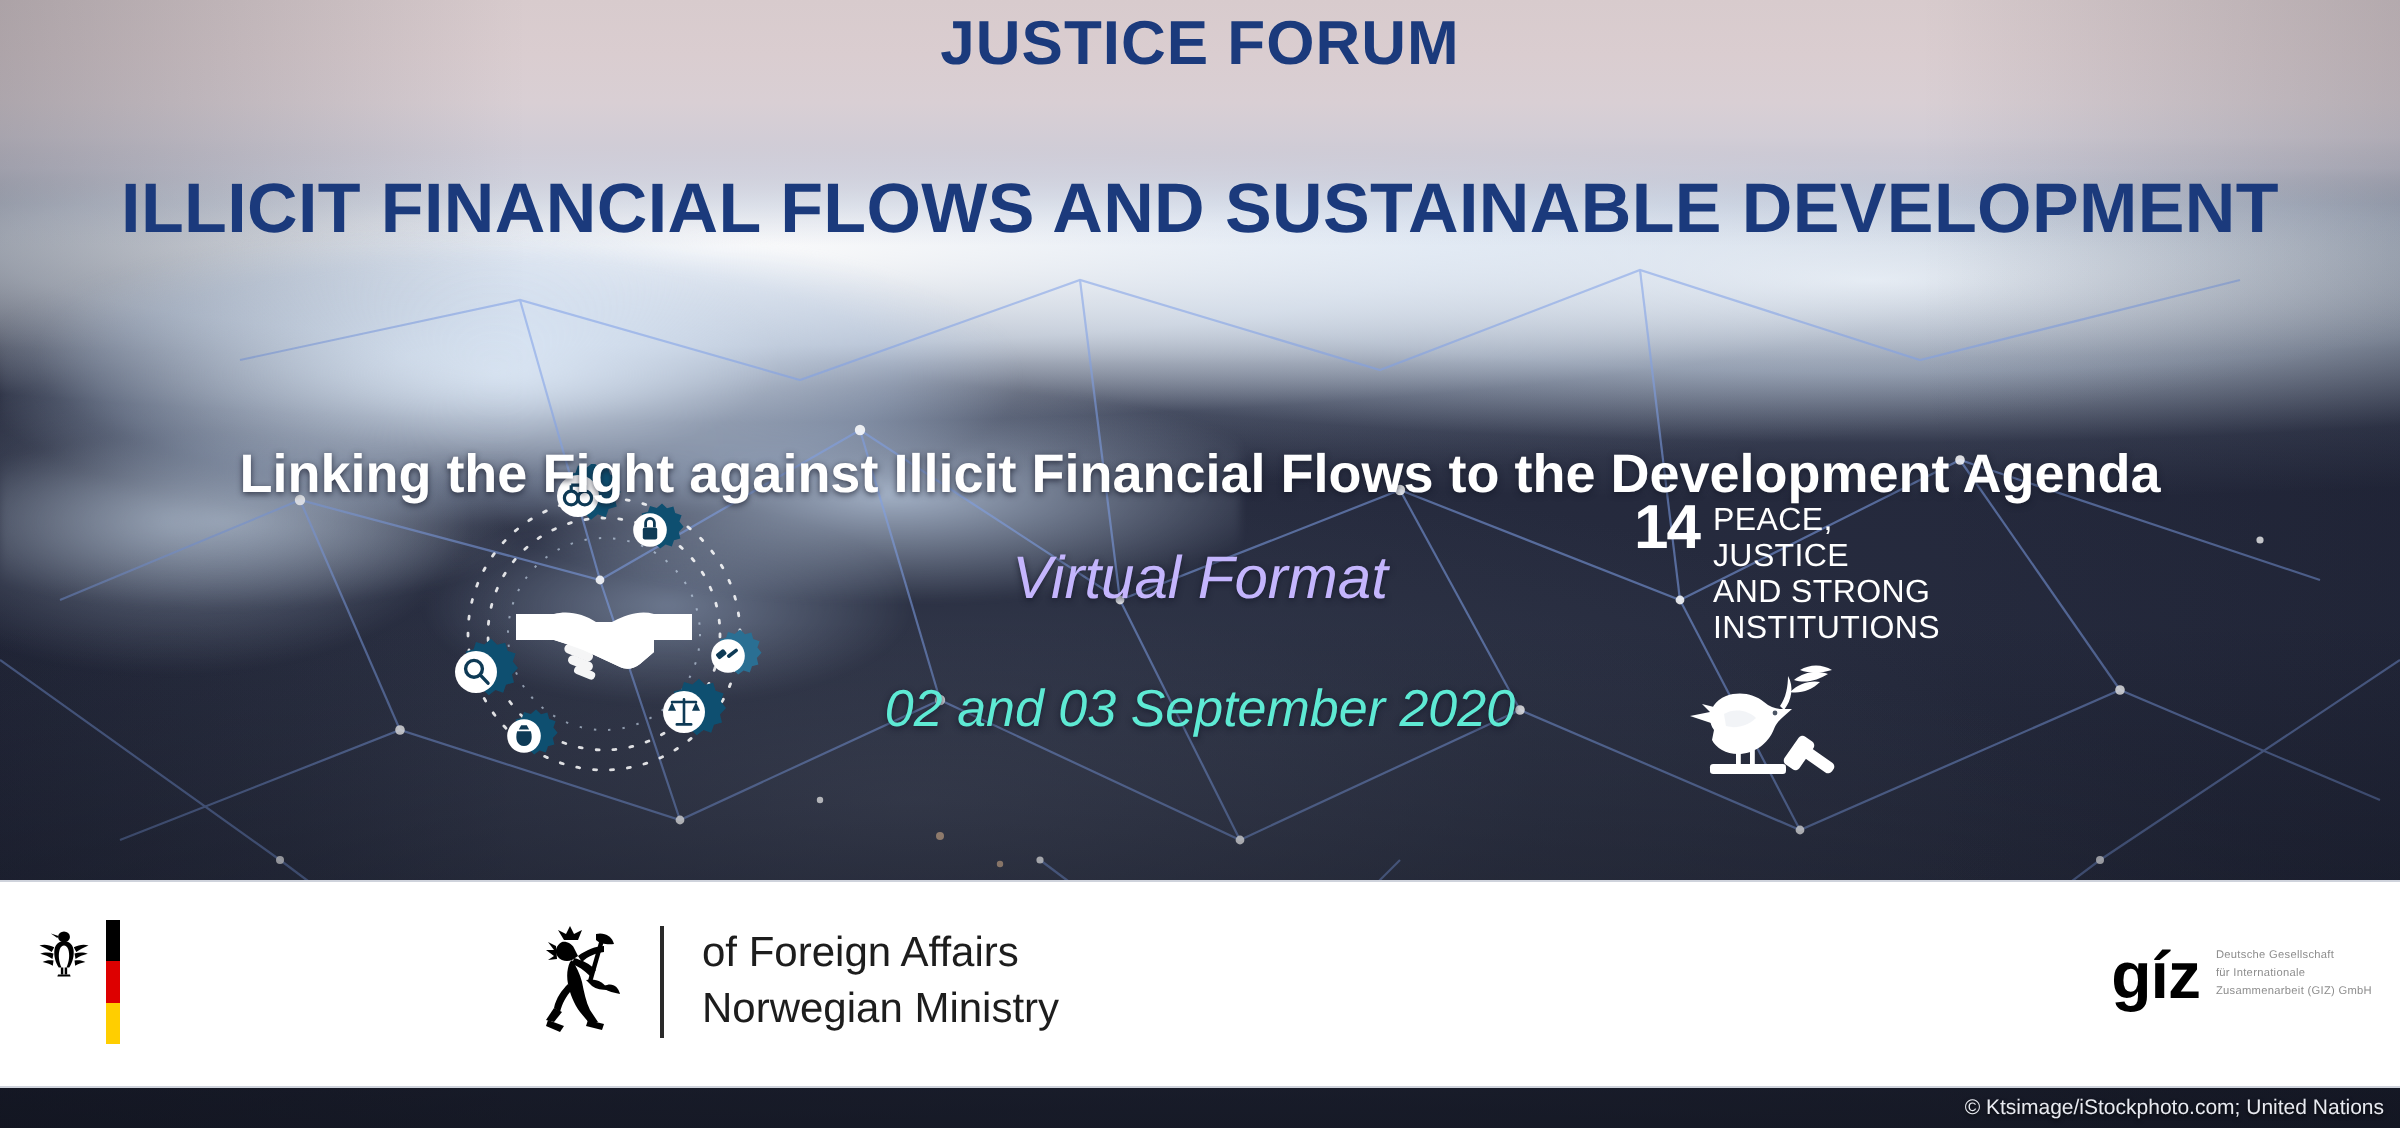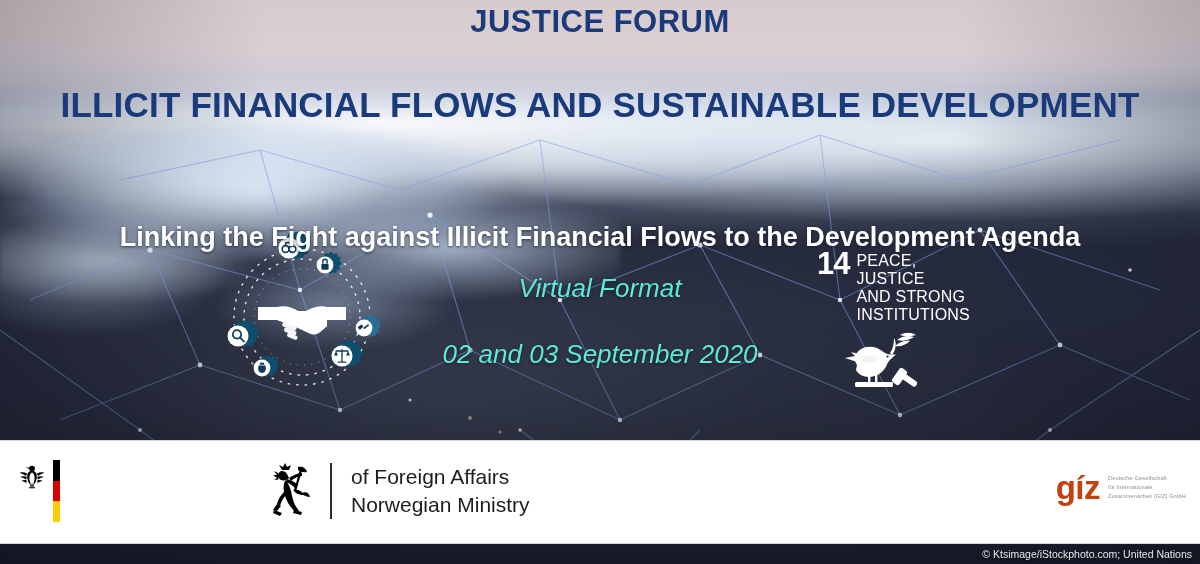--- a/index.html
+++ b/index.html
@@ -98,21 +98,21 @@
     text-align: center; z-index: 6;
     font-size: 27px; font-weight: bold; color: #ffffff;
     text-shadow: 0 1px 3px rgba(20,24,40,0.75);
     white-space: nowrap;
     margin-top: 24px;
   }
 
   .format-line {
     position: absolute; left: 0; right: 0; top: 273px;
     text-align: center; z-index: 6;
-    font-size: 26px; font-style: italic; color: #5eead4;
+    font-size: 30px; font-style: italic; color: #c4b5fd;
     text-shadow: 0 1px 3px rgba(20,24,40,0.8);
   }
   .date-line {
     position: absolute; left: 0; right: 0; top: 339px;
     text-align: center; z-index: 6;
     font-size: 26px; font-style: italic; color: #5eead4;
     text-shadow: 0 1px 3px rgba(20,24,40,0.8);
   }
 
   
@@ -155,21 +155,21 @@
   .bmz-text { font-size: 11.5px; line-height: 1.32; color: #111; font-weight: 600; padding-top: 1px; }
 
   .nmfa { position: absolute; left: 268px; top: 22px; display: flex; align-items: center; }
   .nmfa-lion { width: 46px; height: 56px; }
   .nmfa-lion svg { width:100%; height:100%; display:block; }
   .nmfa-rule { width: 2px; height: 56px; background: #2a2a2a; margin: 0 19px 0 16px; }
   .nmfa-text { font-size: 21px; line-height: 1.32; color: #1d1d1d; }
 
   .giz { position: absolute; right: 14px; top: 30px; display: flex; align-items: center; }
   .giz-mark {
-    font-size: 33px; font-weight: bold; color: #c2410c;
+    font-size: 33px; font-weight: bold; color: #000000;
     letter-spacing: -0.5px; line-height: 1; margin-right: 8px;
     font-family: "Liberation Sans", sans-serif;
   }
   .giz-text { font-size: 5.6px; line-height: 1.62; color: #8d8d8d; letter-spacing: 0.15px; }
 
   
   .credit {
     position: absolute; right: 8px; bottom: 4px; z-index: 9;
     font-size: 10.5px; color: #e8eaf0;
     text-shadow: 0 1px 2px rgba(0,0,0,0.7);

